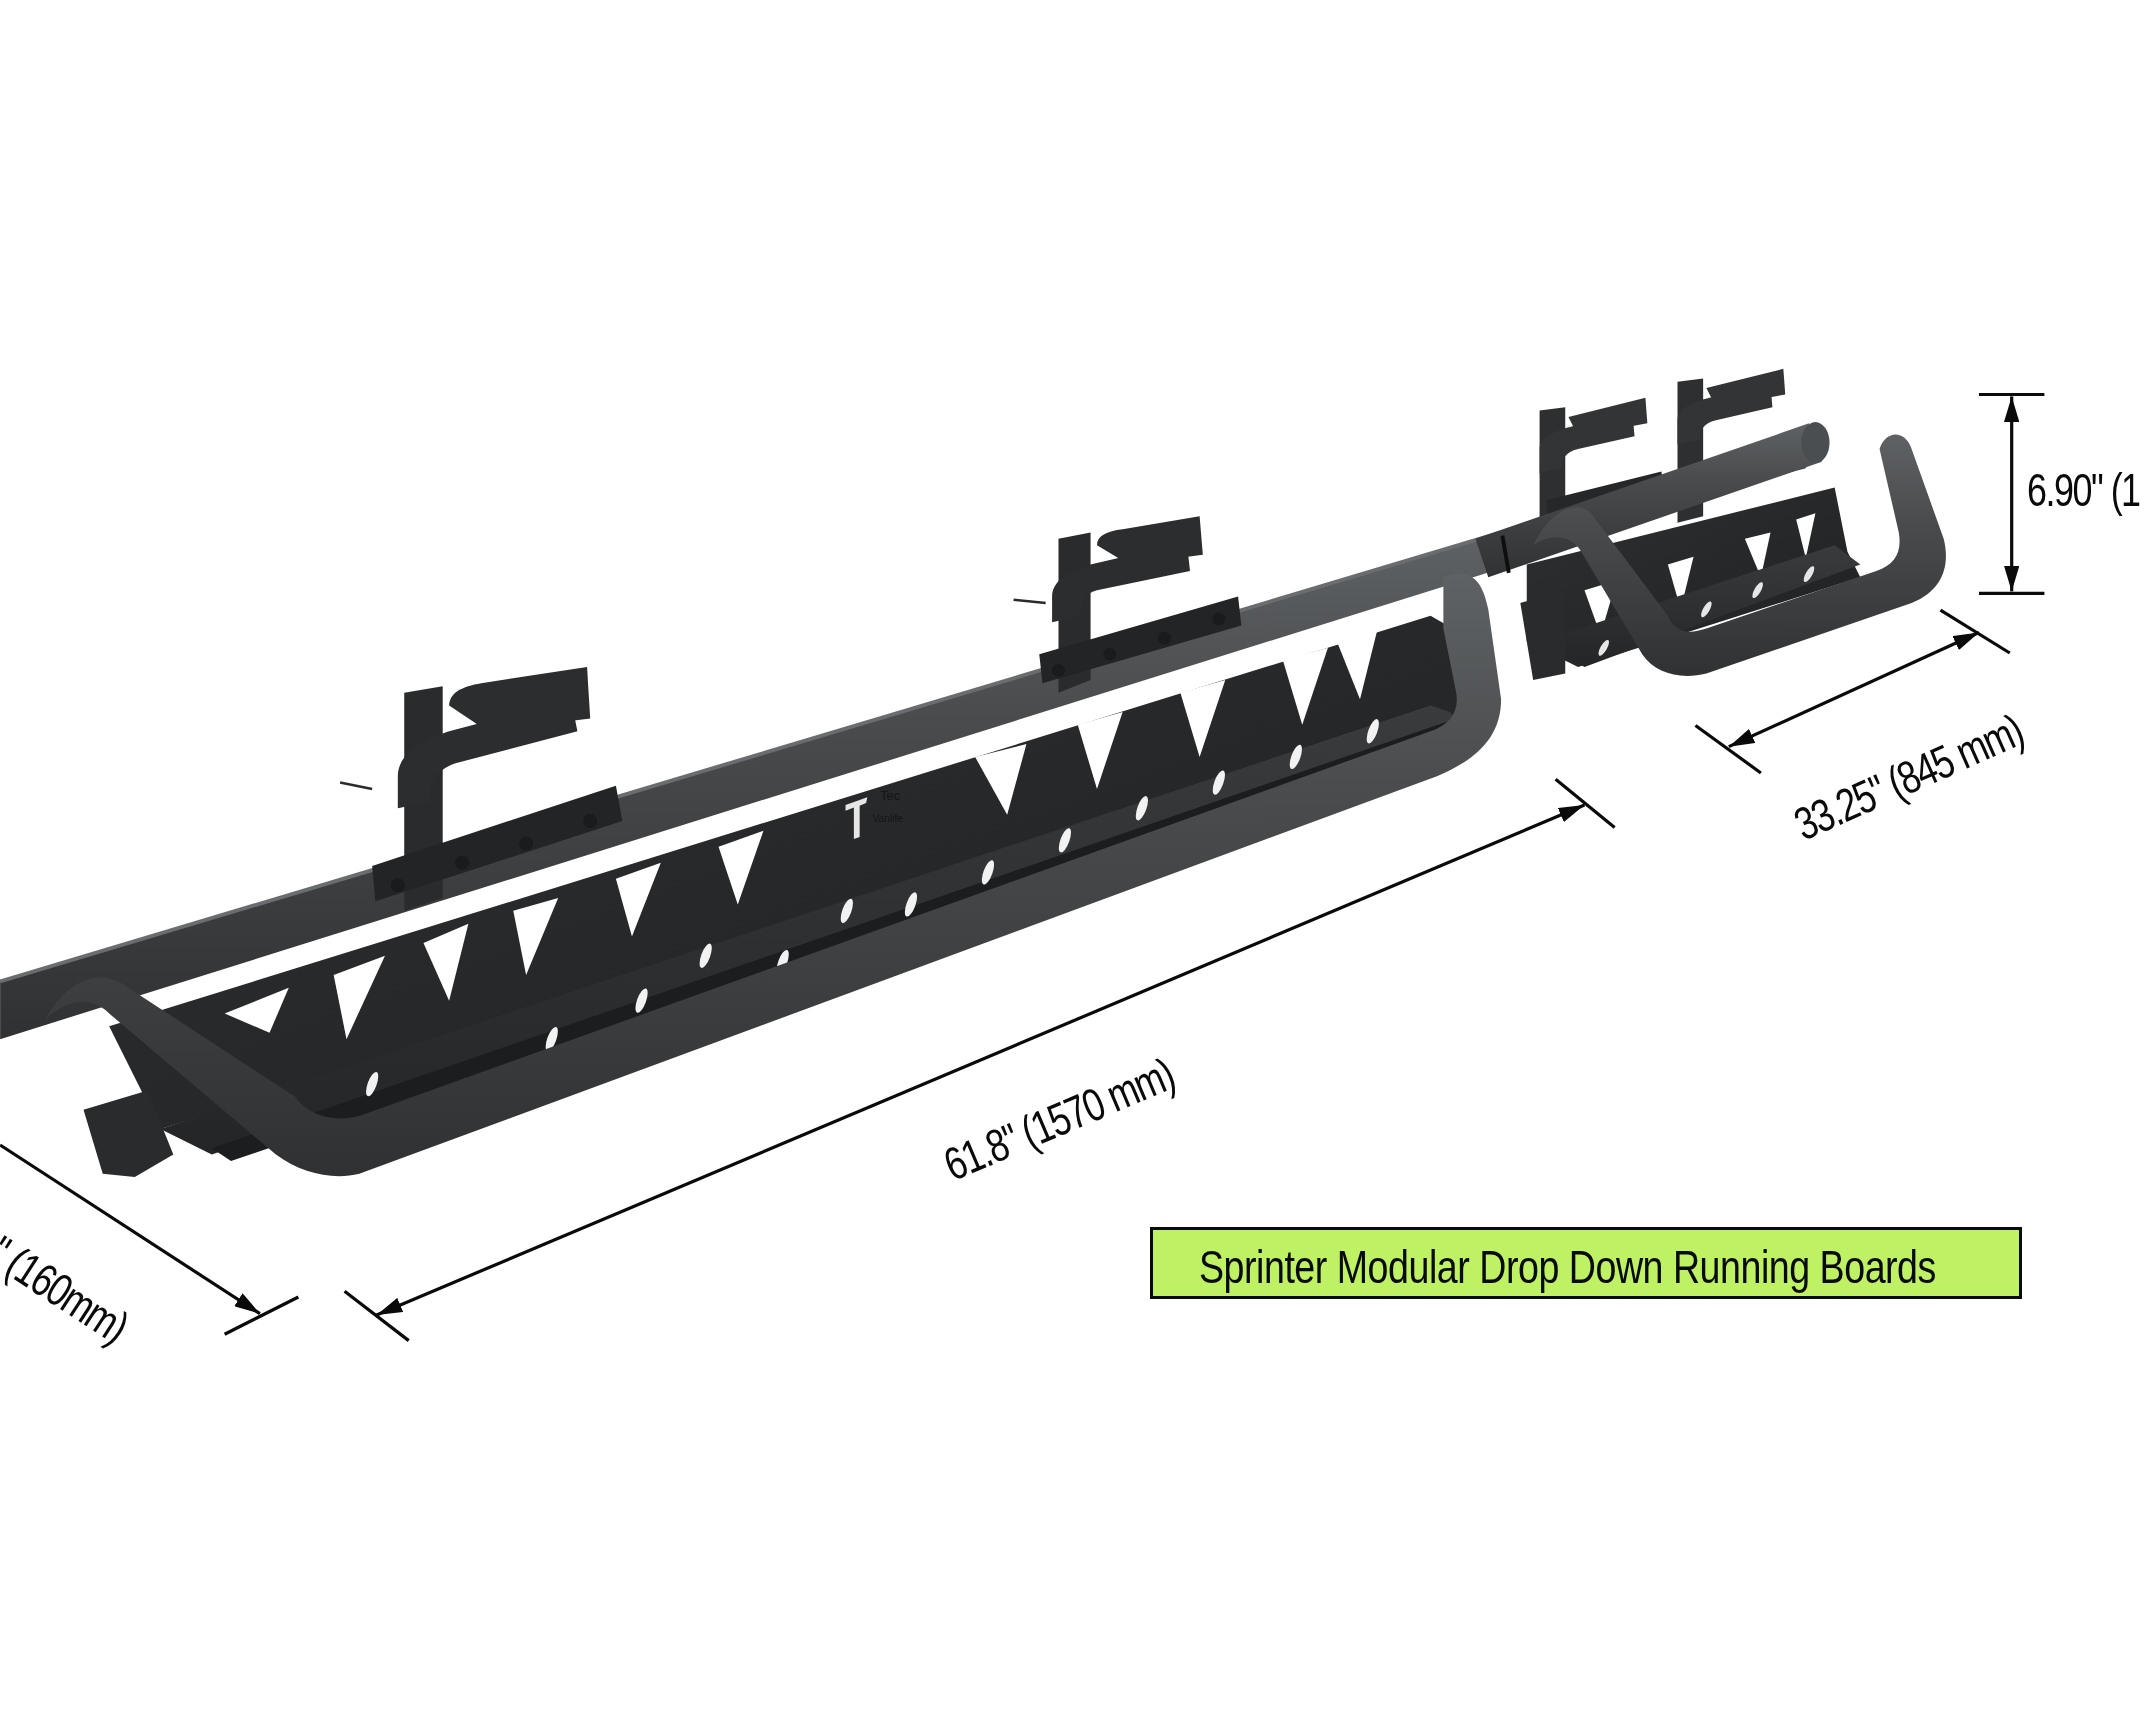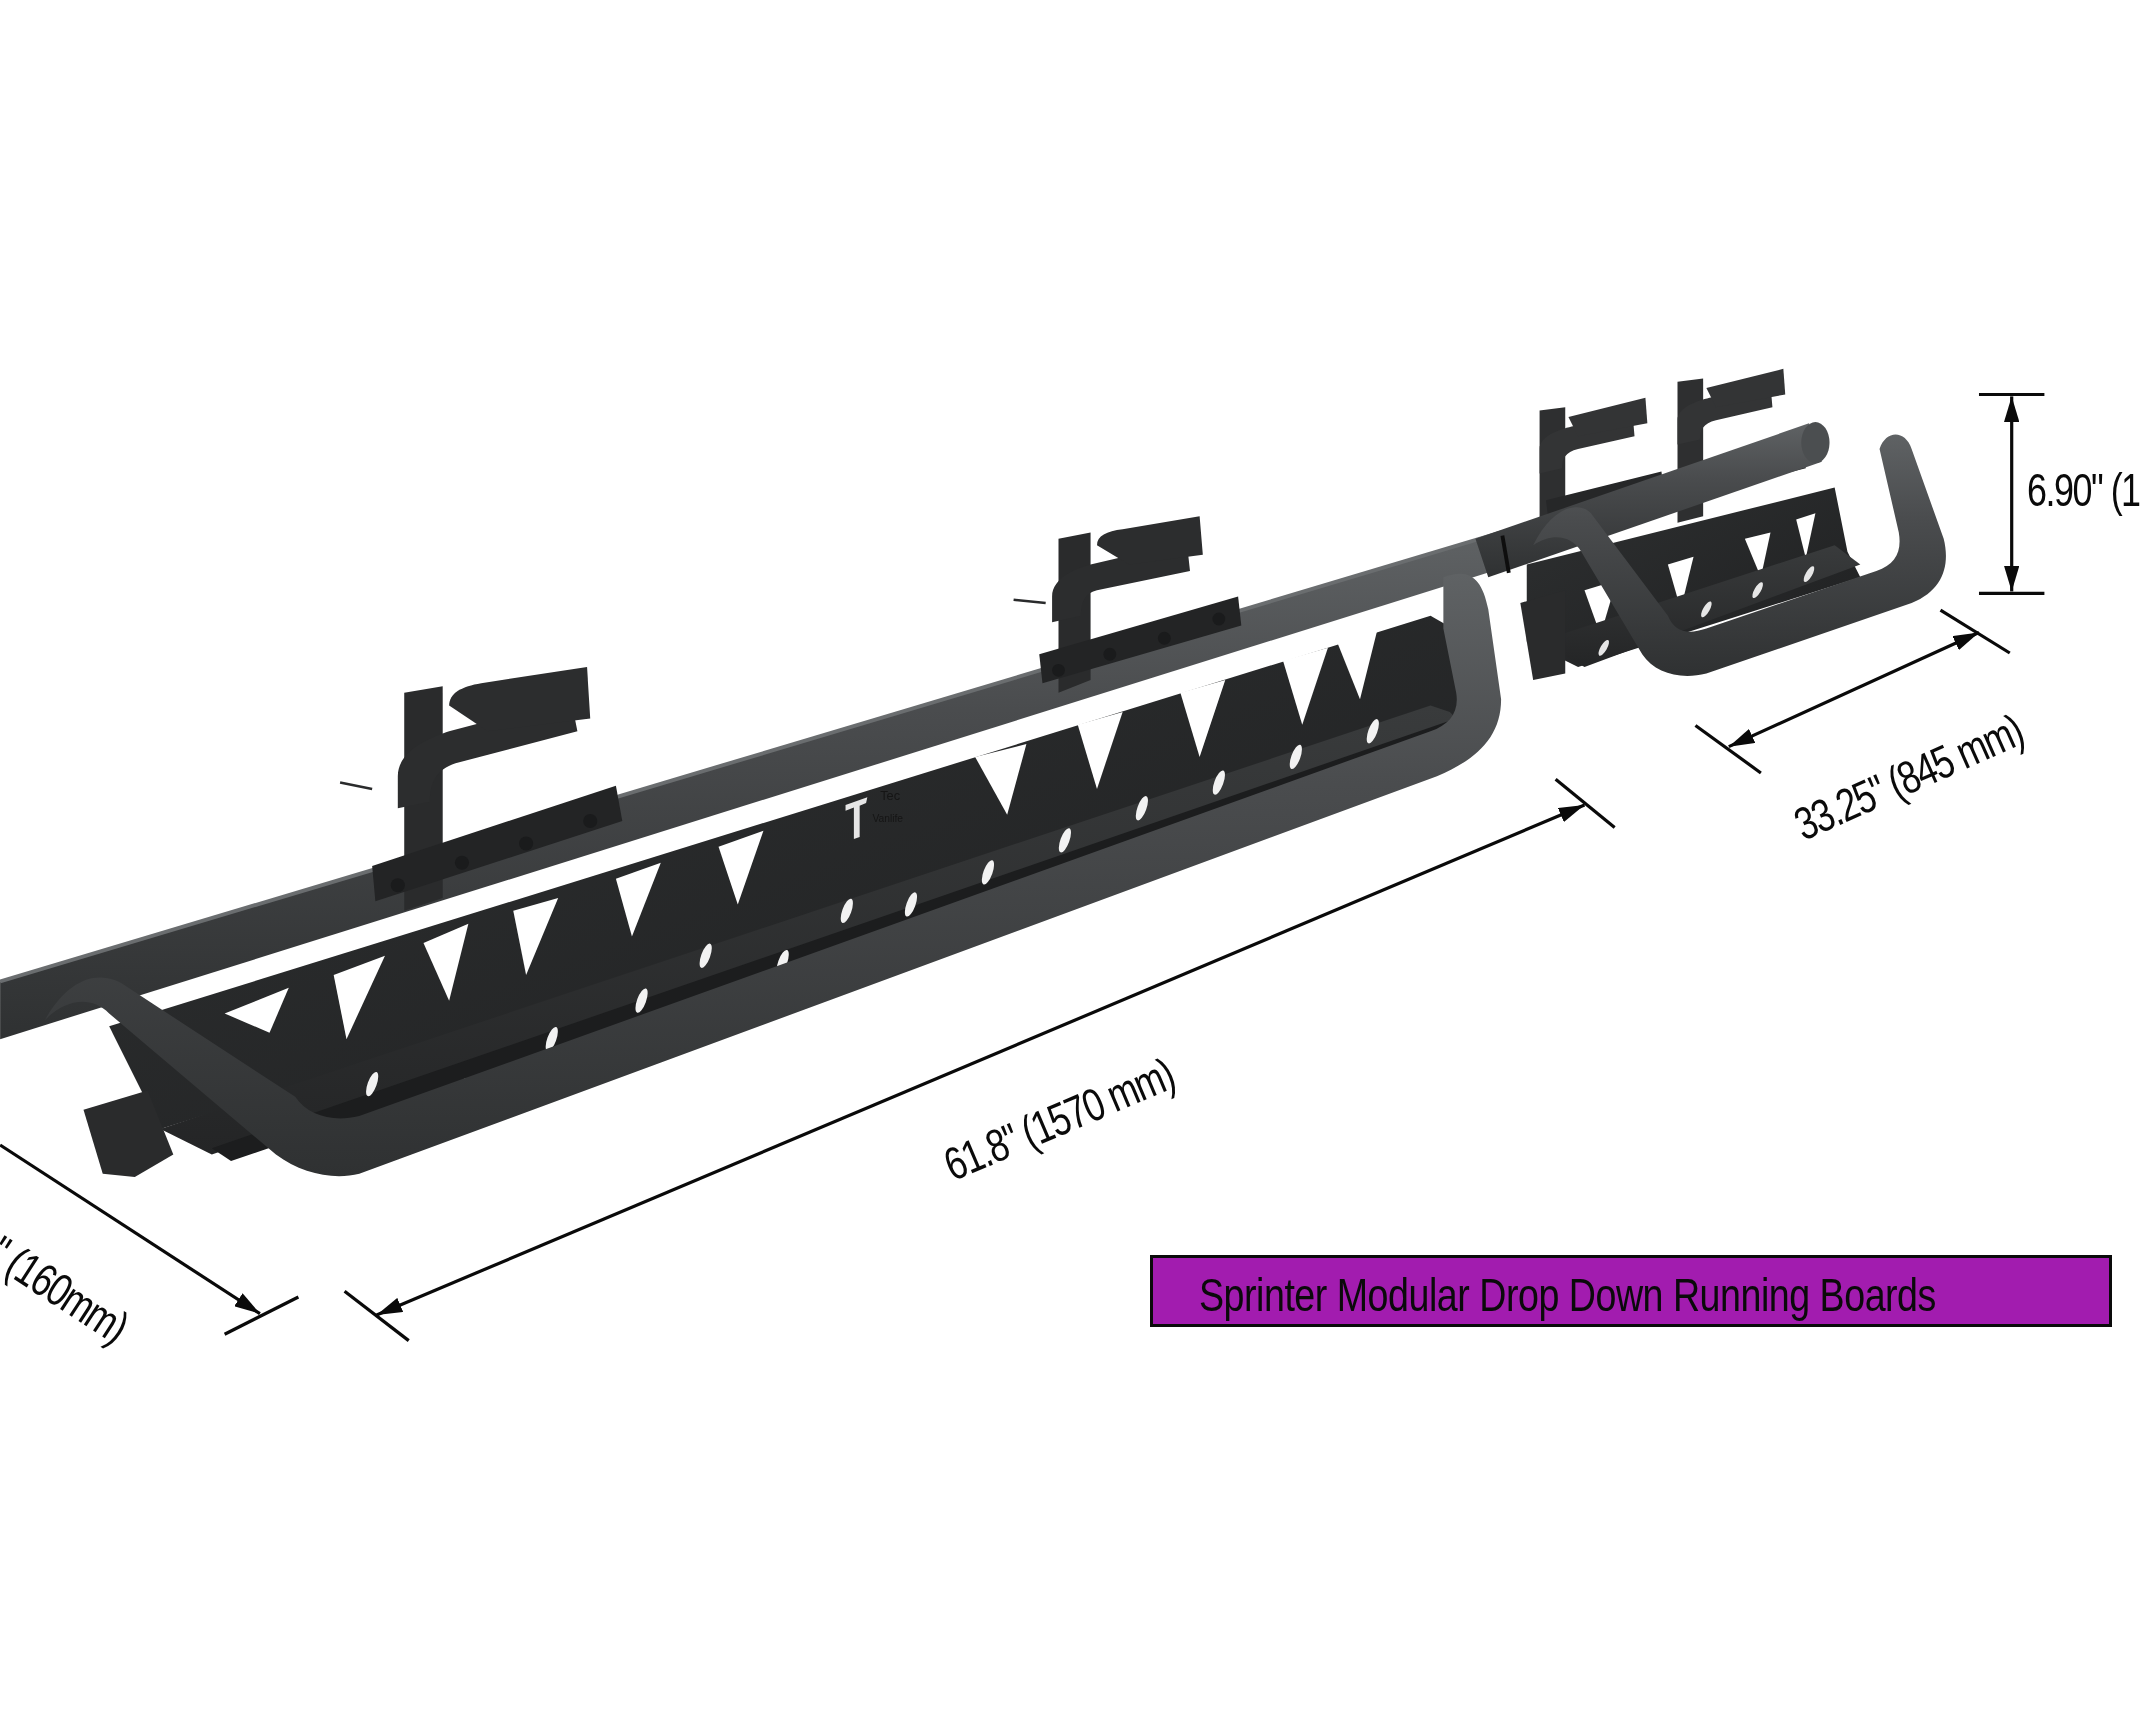--- a/index.html
+++ b/index.html
@@ -38,26 +38,25 @@
     }
     .dim-label span {
       display: inline-block;
       transform: scaleX(0.78);
       transform-origin: 0 50%;
     }
     .title-box {
       position: absolute;
       left: 1150px;
       top: 1227px;
-      width: 962px;
+      width: 872px;
       height: 72px;
       border: 3.2px solid #0a0a0a;
       box-sizing: border-box;
-      background: #a21caf;
-      margin-top: 28px;
+      background: #bef264;
     }
     .title-text {
       position: absolute;
       left: 46px;
       top: 9px;
       font-size: 47px;
       color: #0a0a0a;
       white-space: nowrap;
       transform: scaleX(0.80);
       transform-origin: 0 0;

